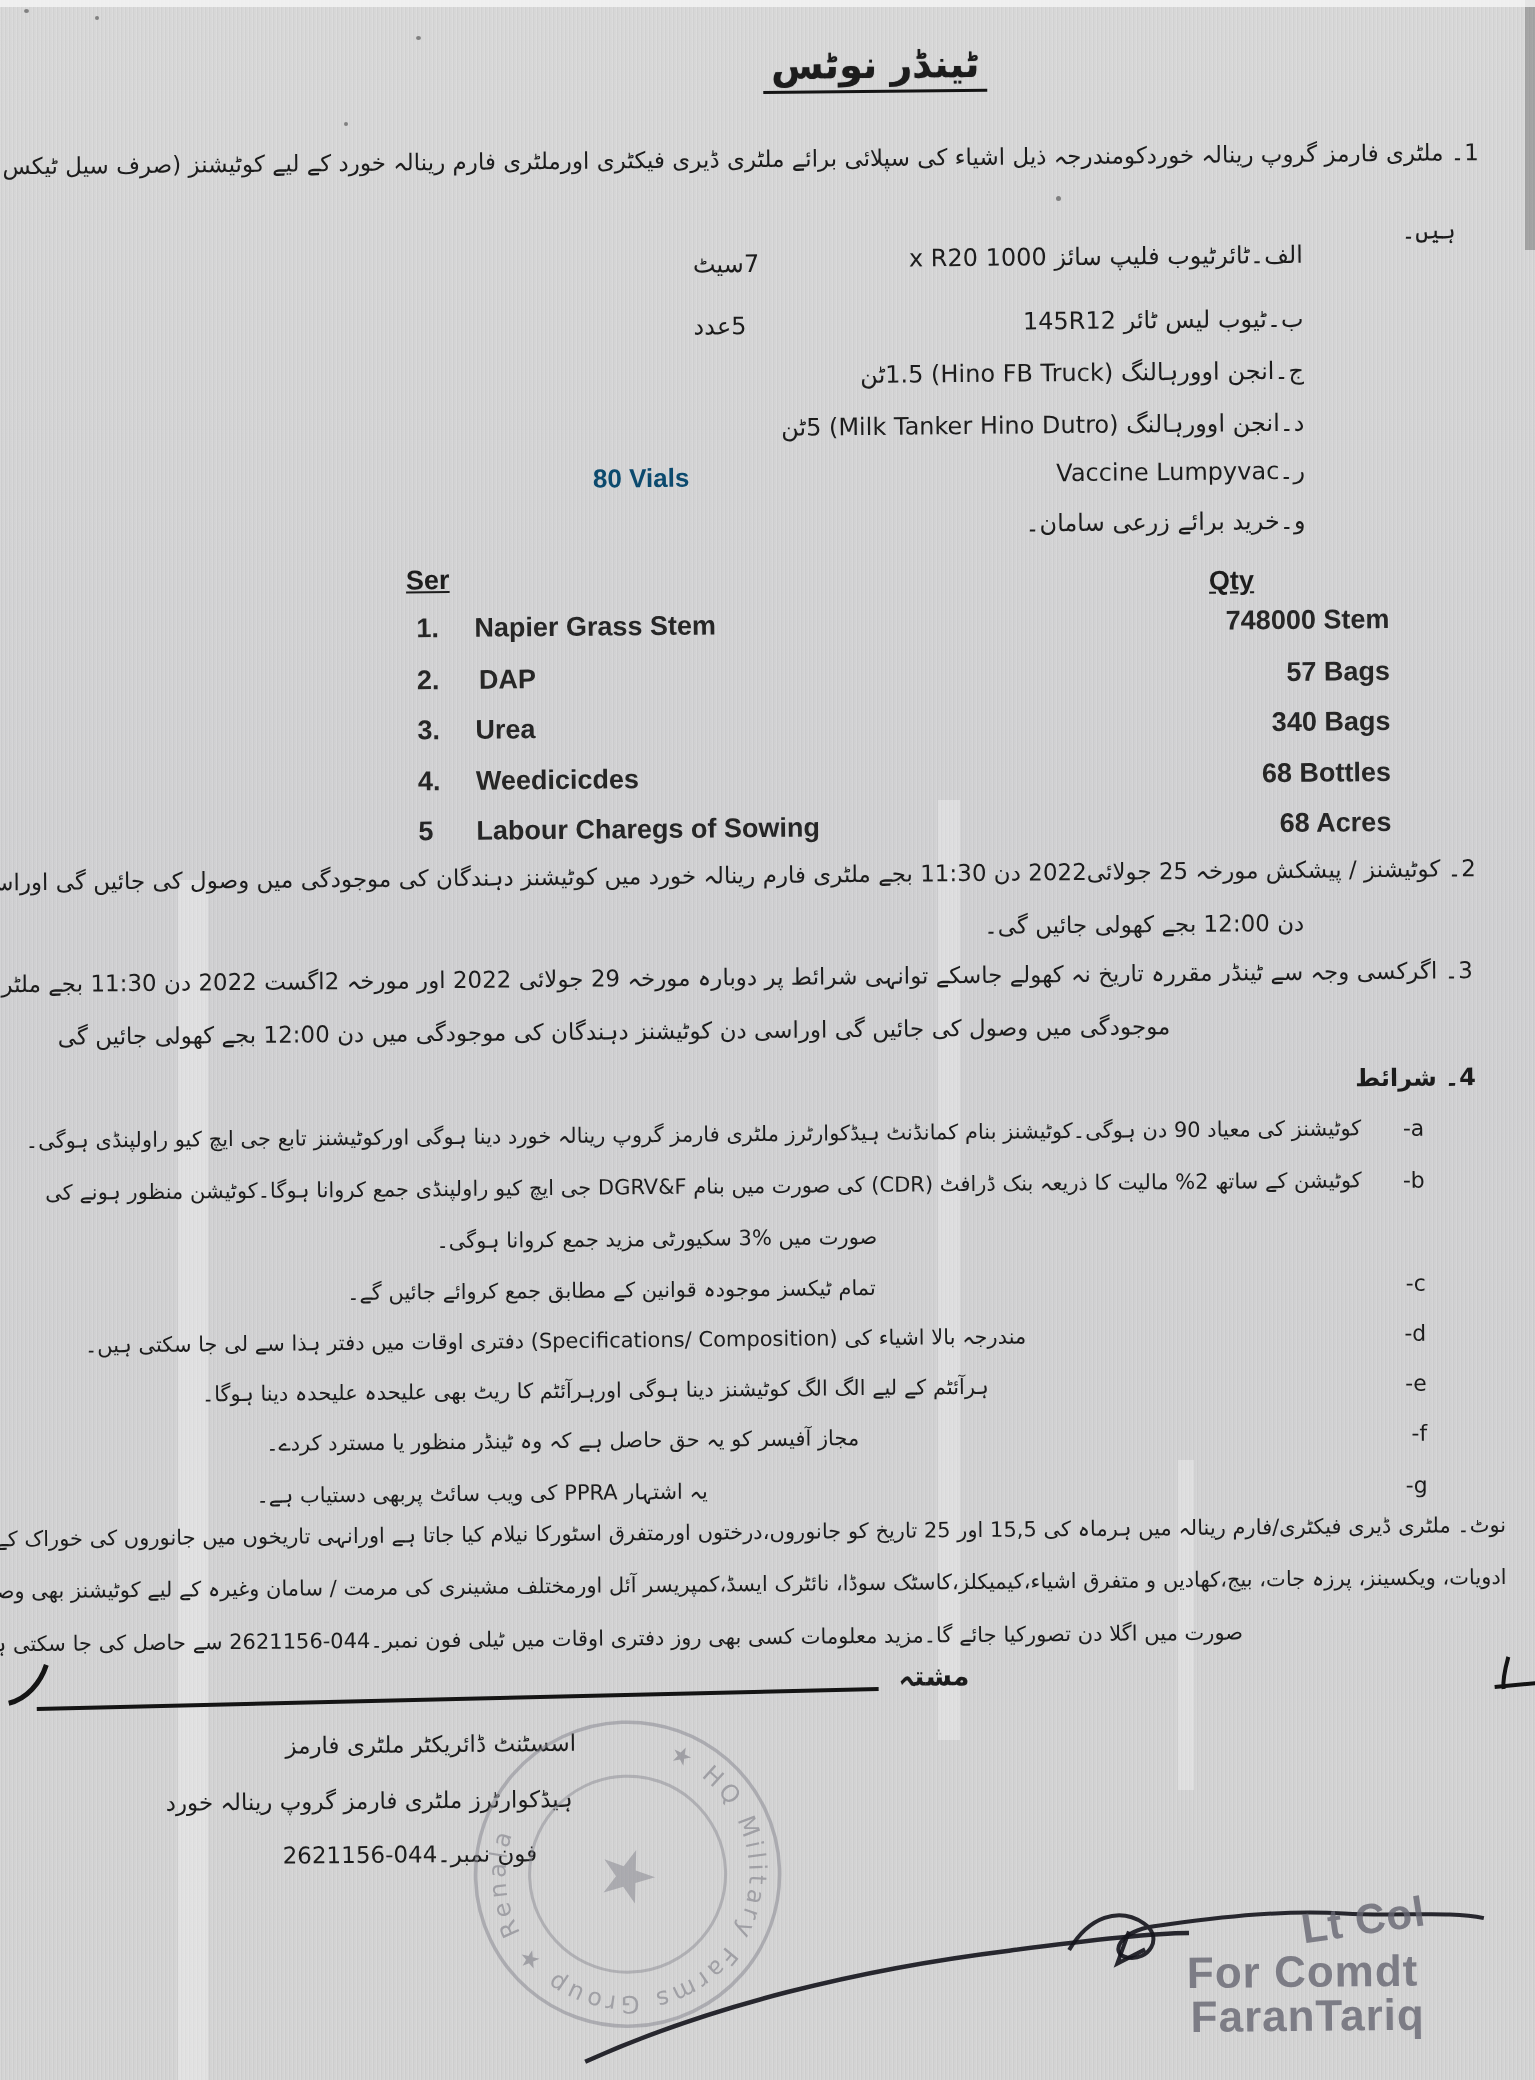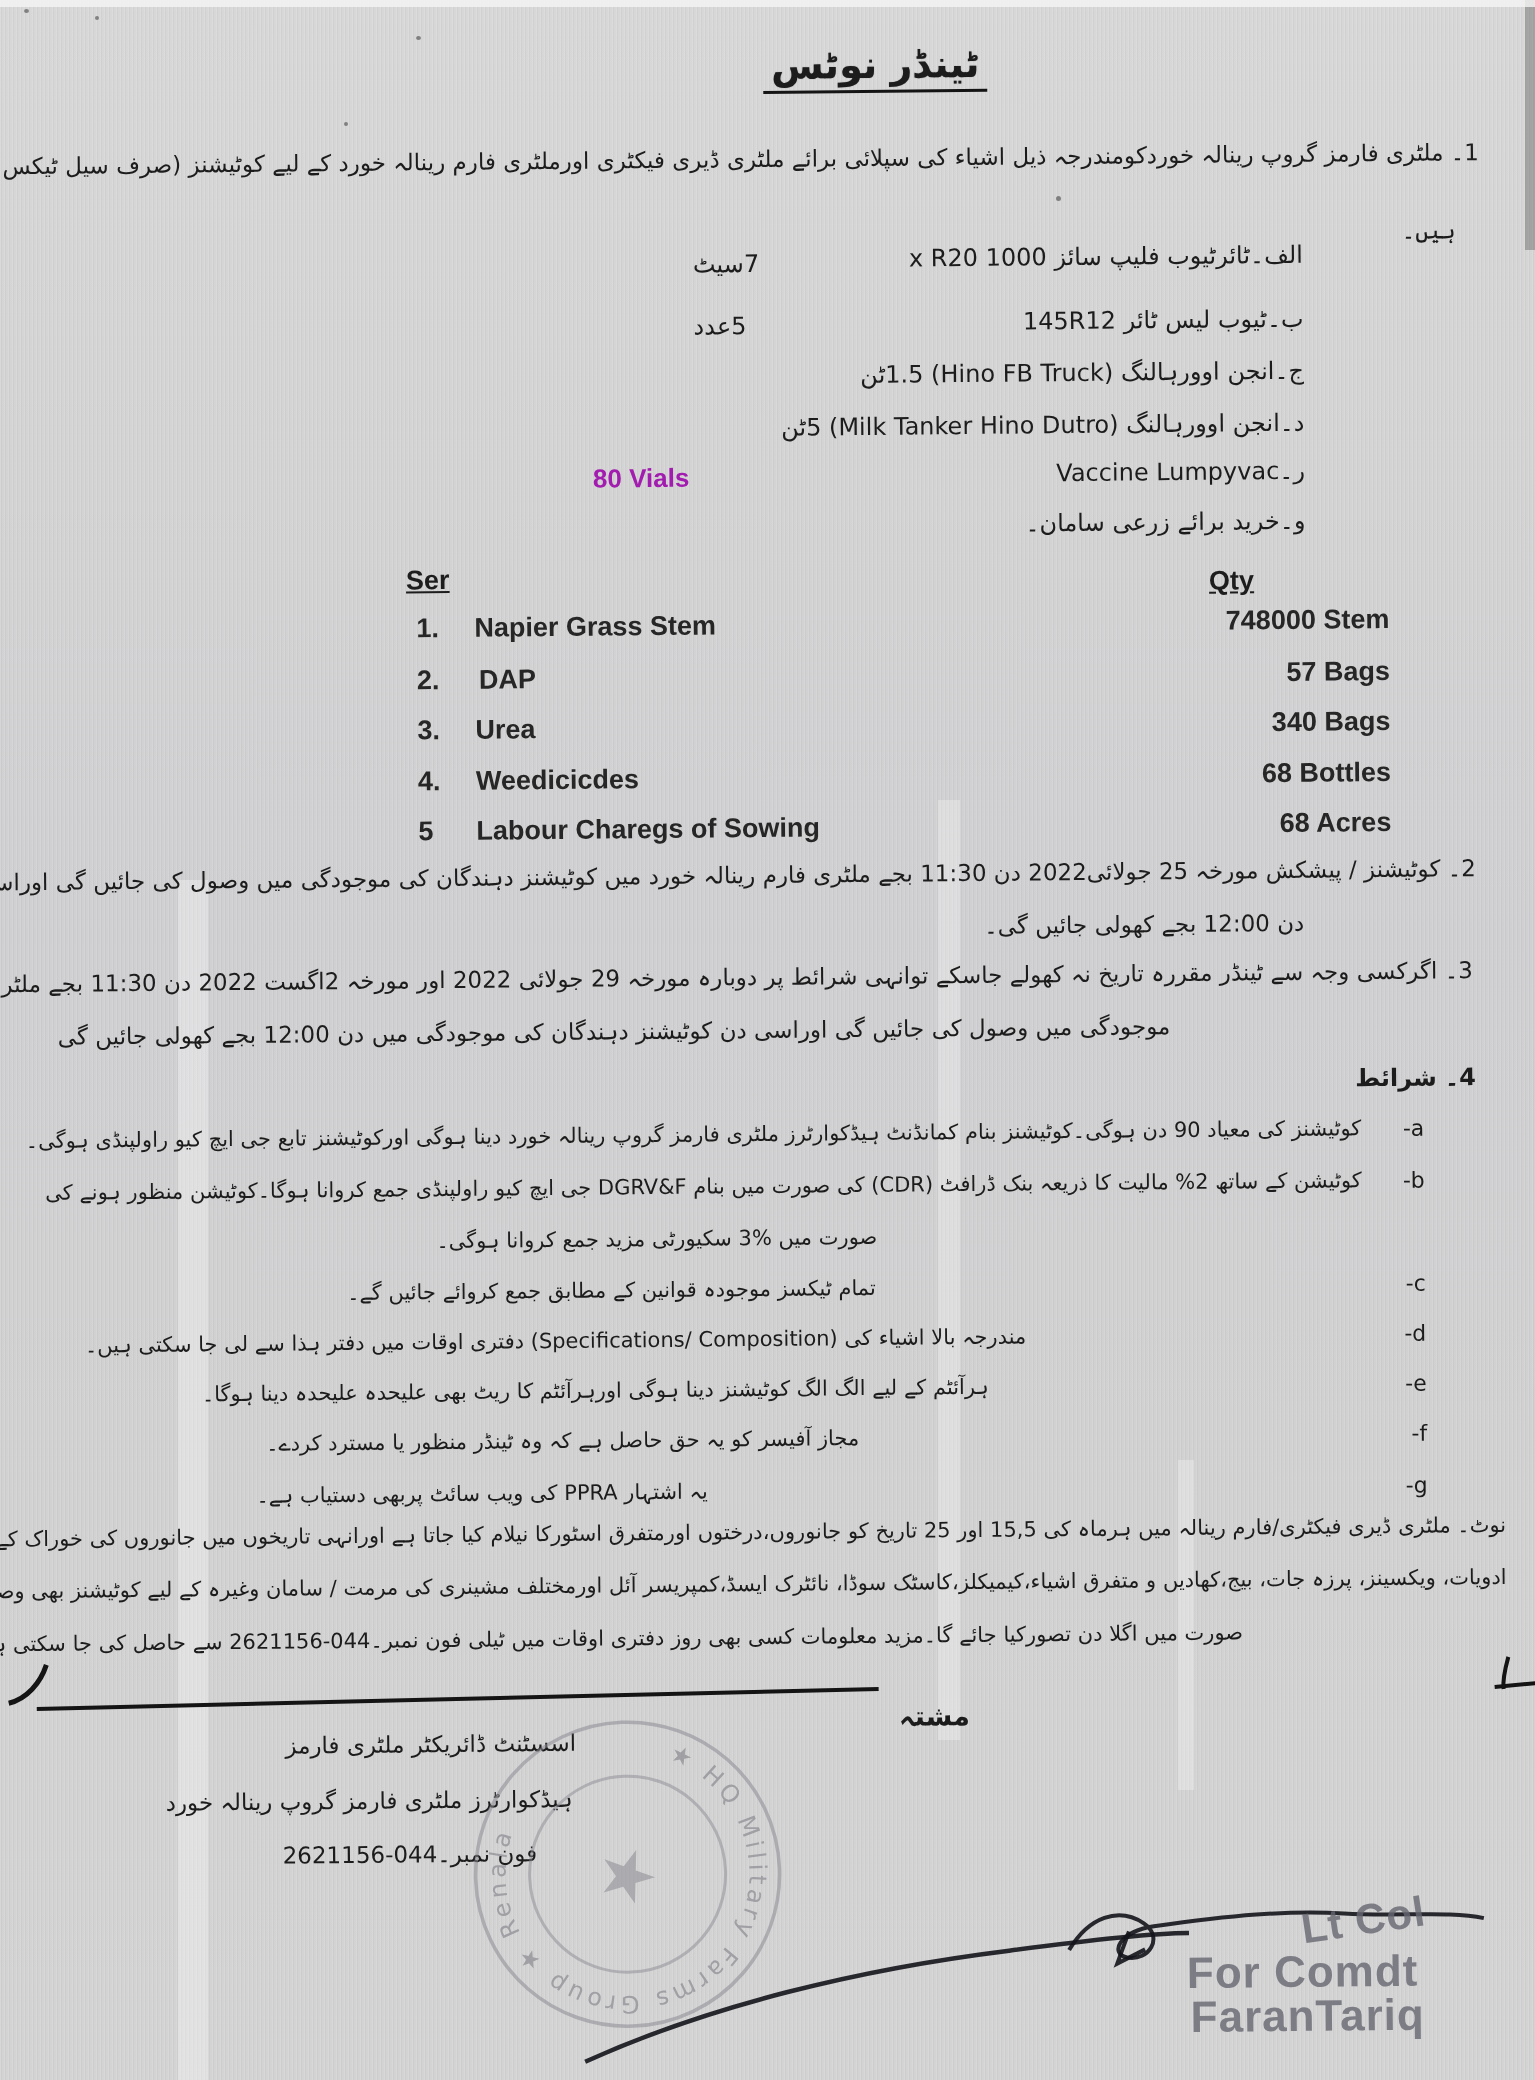--- a/index.html
+++ b/index.html
@@ -4,21 +4,21 @@
 <style>
   html,body{margin:0;padding:0;background:#b9b9b9;}
   .page{position:relative;width:1535px;height:2080px;background:#d4d4d4;overflow:hidden;
         font-family:"Liberation Sans",sans-serif;}
   .page::before{content:"";position:absolute;inset:0;pointer-events:none;
         background:repeating-linear-gradient(90deg,rgba(255,255,255,.05) 0 1px,rgba(0,0,0,.045) 1px 2px,rgba(130,130,130,.03) 2px 4px),
                    linear-gradient(180deg,#dadada 0%,#d2d2d4 45%,#d6d6d6 100%);}
   .tilt{position:absolute;inset:0;transform:rotate(-0.55deg);transform-origin:760px 1000px;}
   .abs{position:absolute;white-space:nowrap;}
   .urdu{direction:rtl;font-family:"DejaVu Sans",sans-serif;color:#1c1c1c;}
-  .eng{font-family:"Liberation Sans",sans-serif;color:#a21caf;}
+  .eng{font-family:"Liberation Sans",sans-serif;color:#0c4a6e;}
   .title{font-size:38px;font-weight:bold;border-bottom:3px solid #141414;padding:0 8px 3px 8px;
          text-shadow:0 0 1px rgba(0,0,0,.45);}
   .body23{font-size:23px;} .body24{font-size:24px;} .body21{font-size:21px;}
   .tbl{font-size:27px;font-weight:600;color:#262626;}
   .tblhead{font-size:27px;font-weight:bold;text-decoration:underline;color:#1d1d1d;}
   .letter{font-size:22px;color:#1c1c1c;font-family:"DejaVu Sans",sans-serif;}
   .sig-urdu{font-size:23px;}
   .divider-word{font-size:27px;font-weight:bold;}
   .officer{position:absolute;color:rgba(102,102,114,.8);font-weight:bold;
            font-family:"Liberation Sans",sans-serif;letter-spacing:1px;text-align:right;}
@@ -118,21 +118,21 @@
     <div class="abs urdu body21" style="right:34px;top:1520px;">نوٹ۔  ملٹری ڈیری فیکٹری/فارم رینالہ میں ہرماہ کی 15,5 اور 25 تاریخ کو جانوروں،درختوں اورمتفرق اسٹورکا نیلام کیا جاتا ہے اورانہی تاریخوں میں جانوروں کی خوراک کے اجزاء</div>
     <div class="abs urdu body21" style="right:34px;top:1572px;">ادویات، ویکسینز، پرزہ جات، بیج،کھادیں و متفرق اشیاء،کیمیکلز،کاسٹک سوڈا، نائٹرک ایسڈ،کمپریسر آئل اورمختلف مشینری کی مرمت / سامان وغیرہ کے لیے کوٹیشنز بھی وصول کی جاتی ہیں۔چھٹی کی</div>
     <div class="abs urdu body21" style="right:298px;top:1625px;">صورت میں اگلا دن تصورکیا جائے گا۔مزید معلومات کسی بھی روز دفتری اوقات میں ٹیلی فون نمبر۔044-2621156 سے حاصل کی جا سکتی ہیں۔</div>
 
     <svg class="abs" style="left:0;top:1650px;" width="1535" height="70">
       <line x1="30" y1="52" x2="872" y2="40" stroke="#141414" stroke-width="4"></line>
       <line x1="1488" y1="44" x2="1535" y2="40" stroke="#141414" stroke-width="4"></line>
       <path d="M 1502 14 C 1498 28 1496 38 1497 46" stroke="#141414" stroke-width="4" fill="none"></path>
       <path d="M 40 8 C 34 26 20 42 2 46" stroke="#141414" stroke-width="5" fill="none"></path>
     </svg>
-    <div class="abs urdu divider-word" style="right:572px;top:1662px;margin-top:40px;">مشتہ</div>
+    <div class="abs urdu divider-word" style="right:572px;top:1662px;">مشتہ</div>
 
     <div class="abs urdu sig-urdu" style="right:966px;top:1728px;">اسسٹنٹ ڈائریکٹر  ملٹری فارمز</div>
     <div class="abs urdu sig-urdu" style="right:970px;top:1784px;">ہیڈکوارٹرز ملٹری فارمز گروپ رینالہ خورد</div>
     <div class="abs urdu sig-urdu" style="right:1006px;top:1838px;">فون نمبر۔044-2621156</div>
 
     <svg class="abs" style="left:452px;top:1706px;transform:rotate(20deg);" width="335" height="335" viewBox="0 0 335 335">
       <circle cx="167" cy="167" r="152" fill="none" stroke="#8b8b93" stroke-width="3.5" opacity="0.55"></circle>
       <circle cx="167" cy="167" r="98" fill="none" stroke="#8b8b93" stroke-width="3" opacity="0.5"></circle>
       <defs>
         <path id="stampTextCircle" d="M 167 45 A 122 122 0 1 1 166.9 45"></path>

